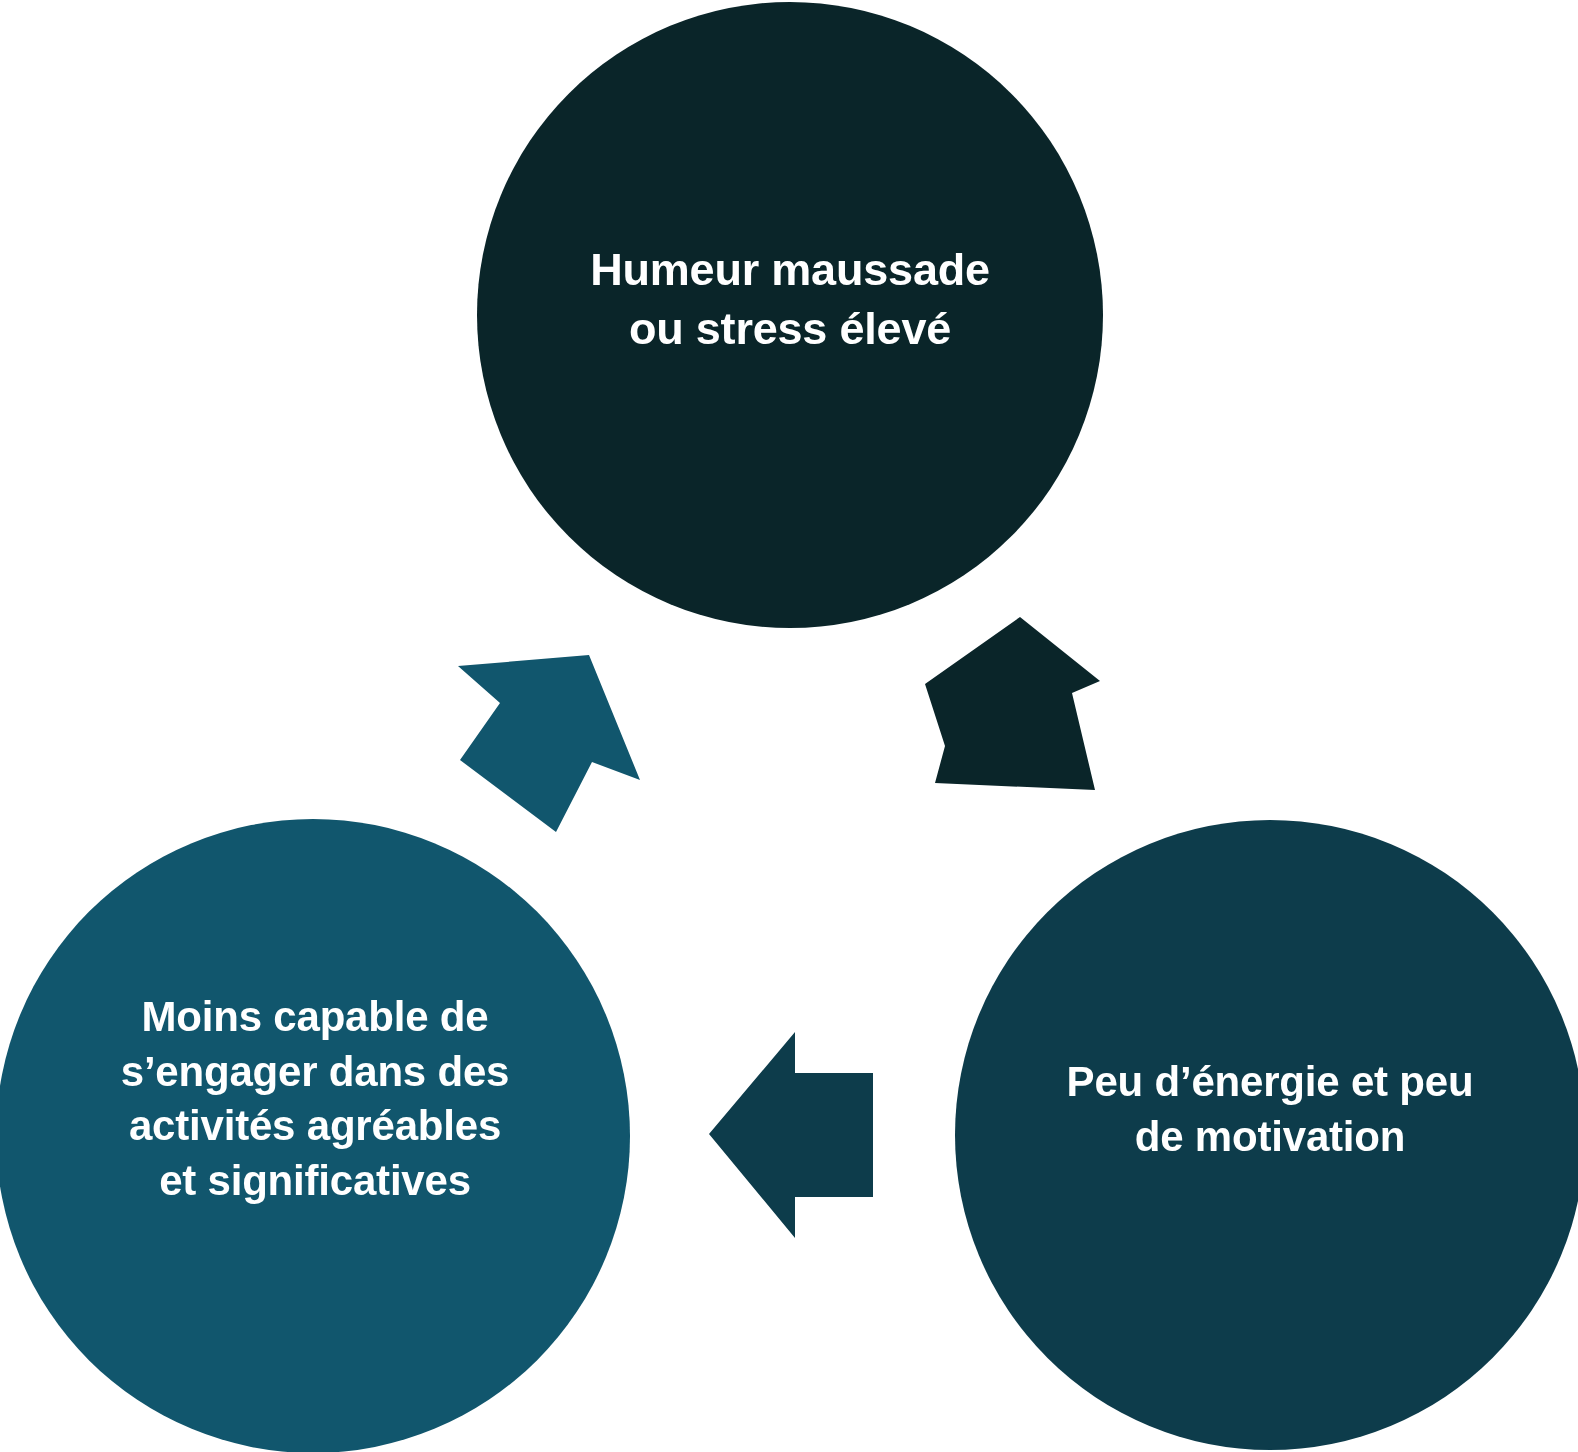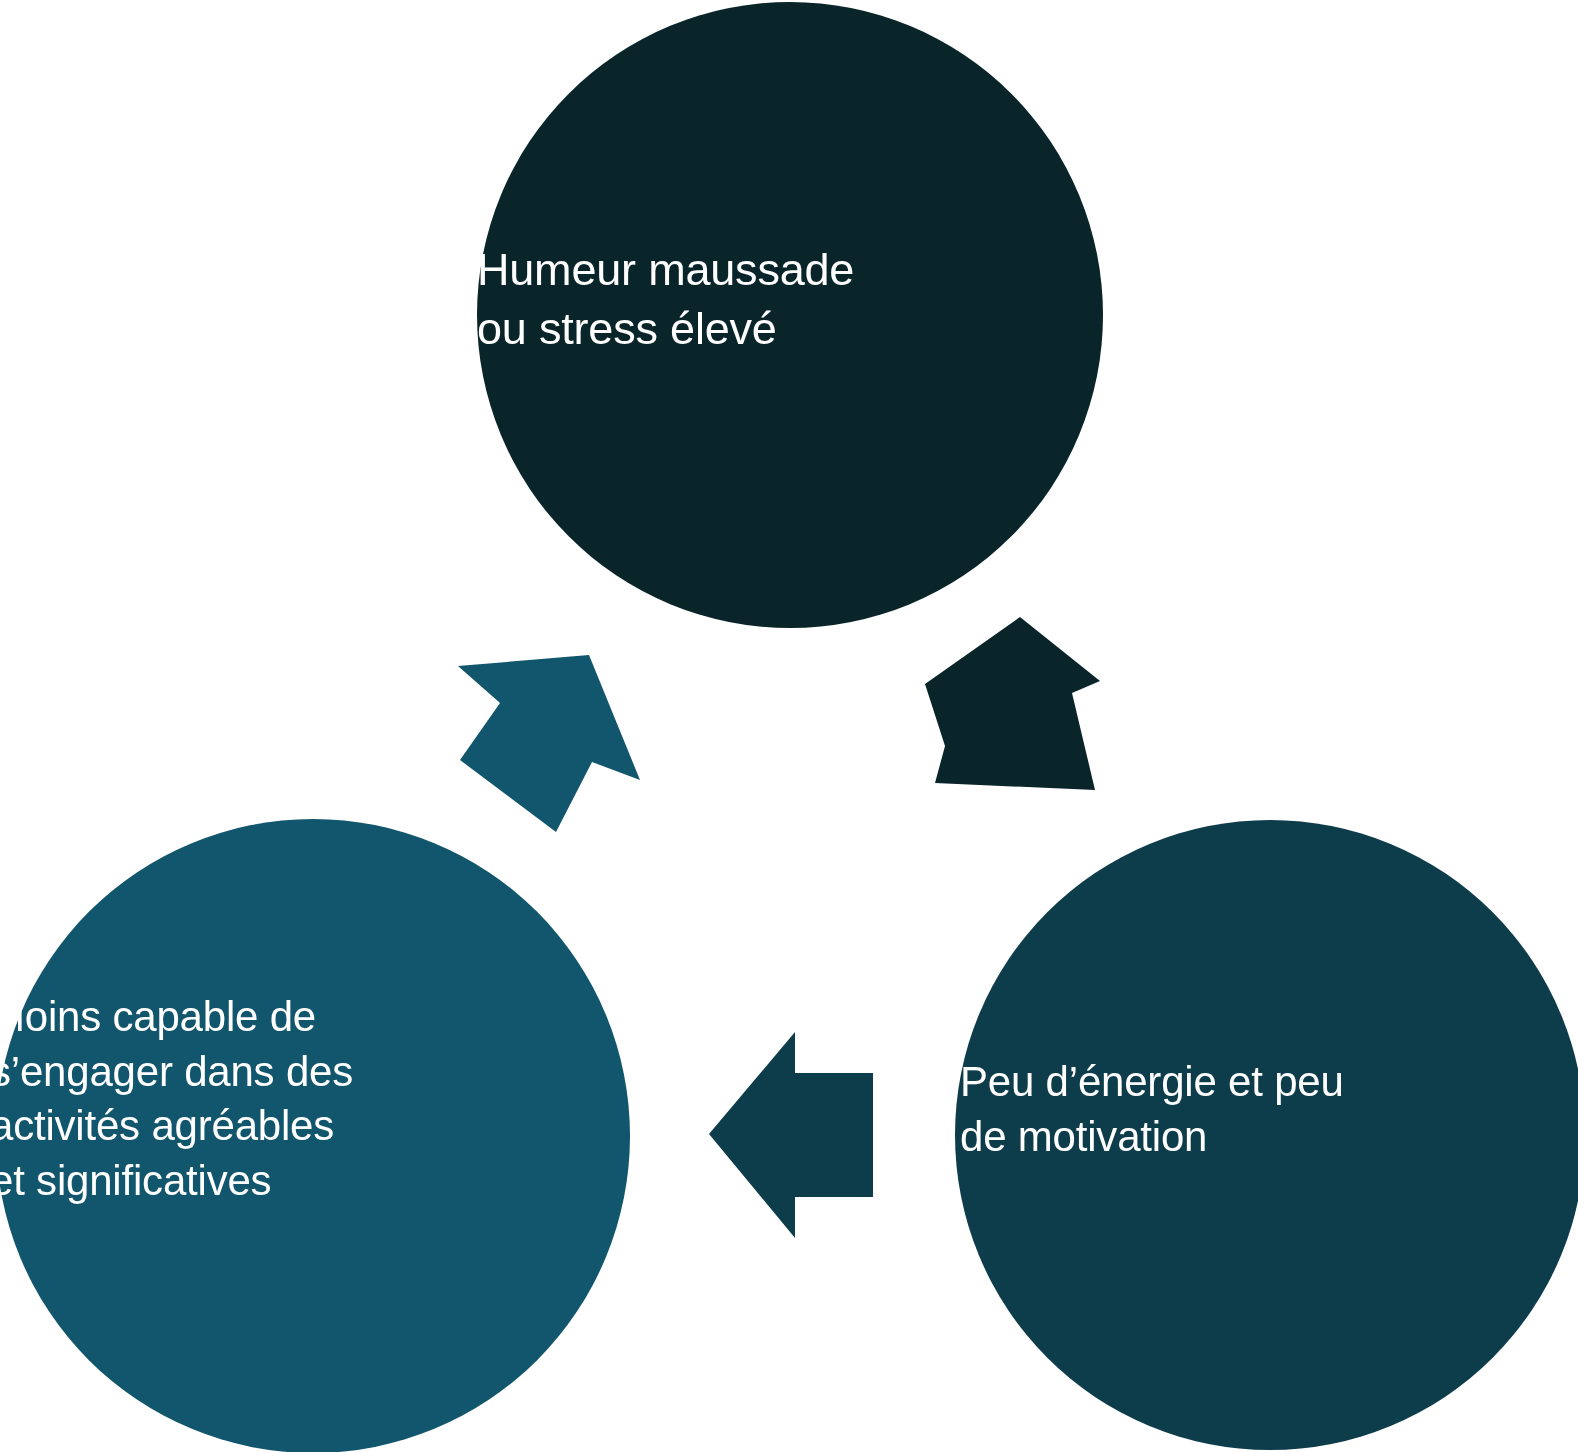--- a/index.html
+++ b/index.html
@@ -21,21 +21,22 @@
     position: absolute;
     top: 0;
     left: 0;
     width: 1578px;
     height: 1452px;
     display: block;
   }
   .node-label {
     position: absolute;
     color: #ffffff;
-    font-weight: 400;
+    font-weight: 700;
+    text-align: center;
     line-height: 1.30;
     letter-spacing: -0.2px;
     white-space: pre-line;
     pointer-events: none;
     -webkit-font-smoothing: antialiased;
   }
   #label-mood {
     left: 477px;
     top: 241px;
     width: 626px;

